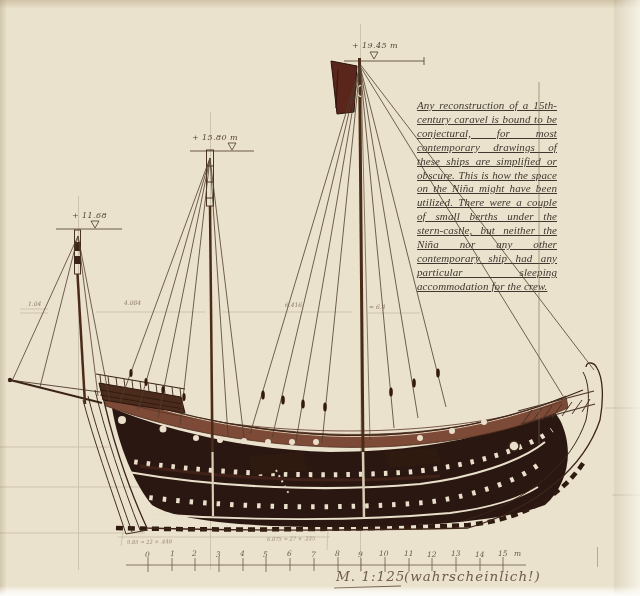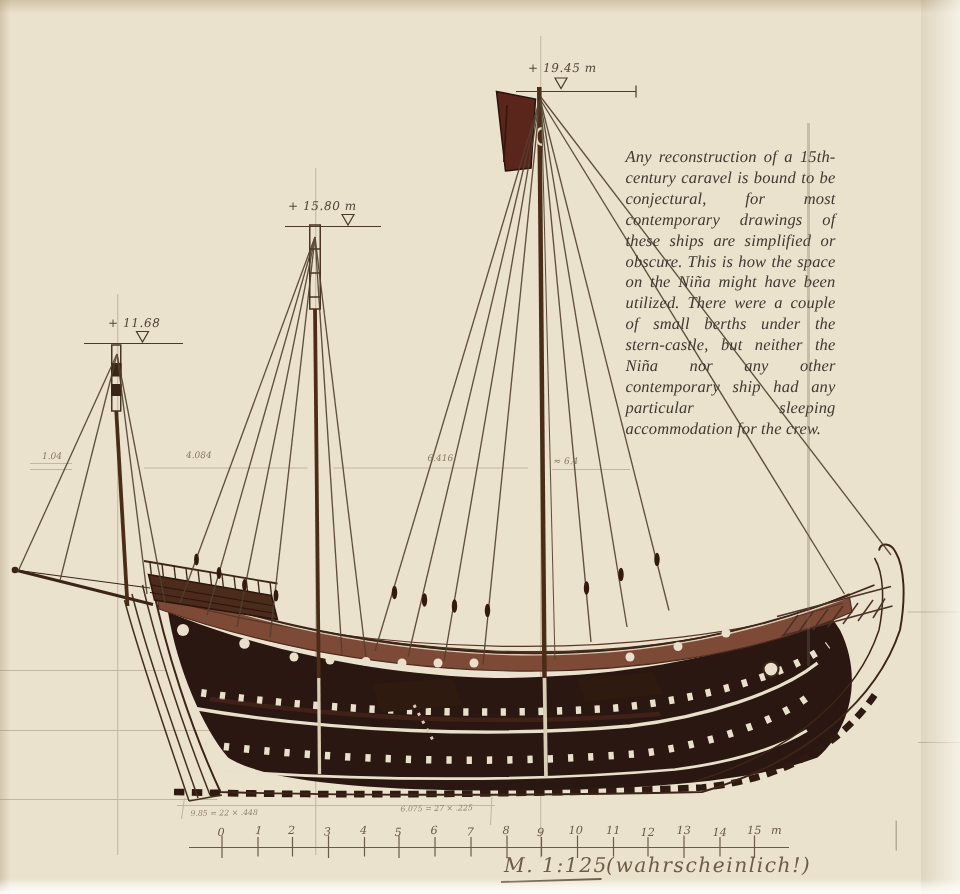--- a/index.html
+++ b/index.html
@@ -8,21 +8,21 @@
     background:
       linear-gradient(180deg, rgba(168,148,112,.40) 0px, rgba(168,148,112,0) 9px),
       linear-gradient(90deg,  rgba(150,132,100,.30) 0px, rgba(150,132,100,0) 7px),
       linear-gradient(0deg,   rgba(253,252,246,.9) 0px, rgba(253,252,246,0) 10px),
       #ebe2cd;
     font-family:"Liberation Serif", serif;
   }
   .caption{
     position:absolute; left:417px; top:99px; width:140px;
     font:italic 11px/13.9px "Liberation Serif", serif;
-    color:#3f3831; text-align:justify; letter-spacing:.1px;
+    color:#3f3831; text-align:justify; letter-spacing:.1px;text-decoration:underline;
   }
   .right-edge{
     position:absolute; left:614px; top:0; width:26px; height:596px;
     background:linear-gradient(90deg, rgba(120,104,78,.10), rgba(250,247,238,.75));
   }
   .bottom-edge{
     position:absolute; left:0; top:586px; width:640px; height:10px;
     background:linear-gradient(180deg, rgba(251,249,242,0), rgba(253,252,247,.95));
   }
   .crease{

